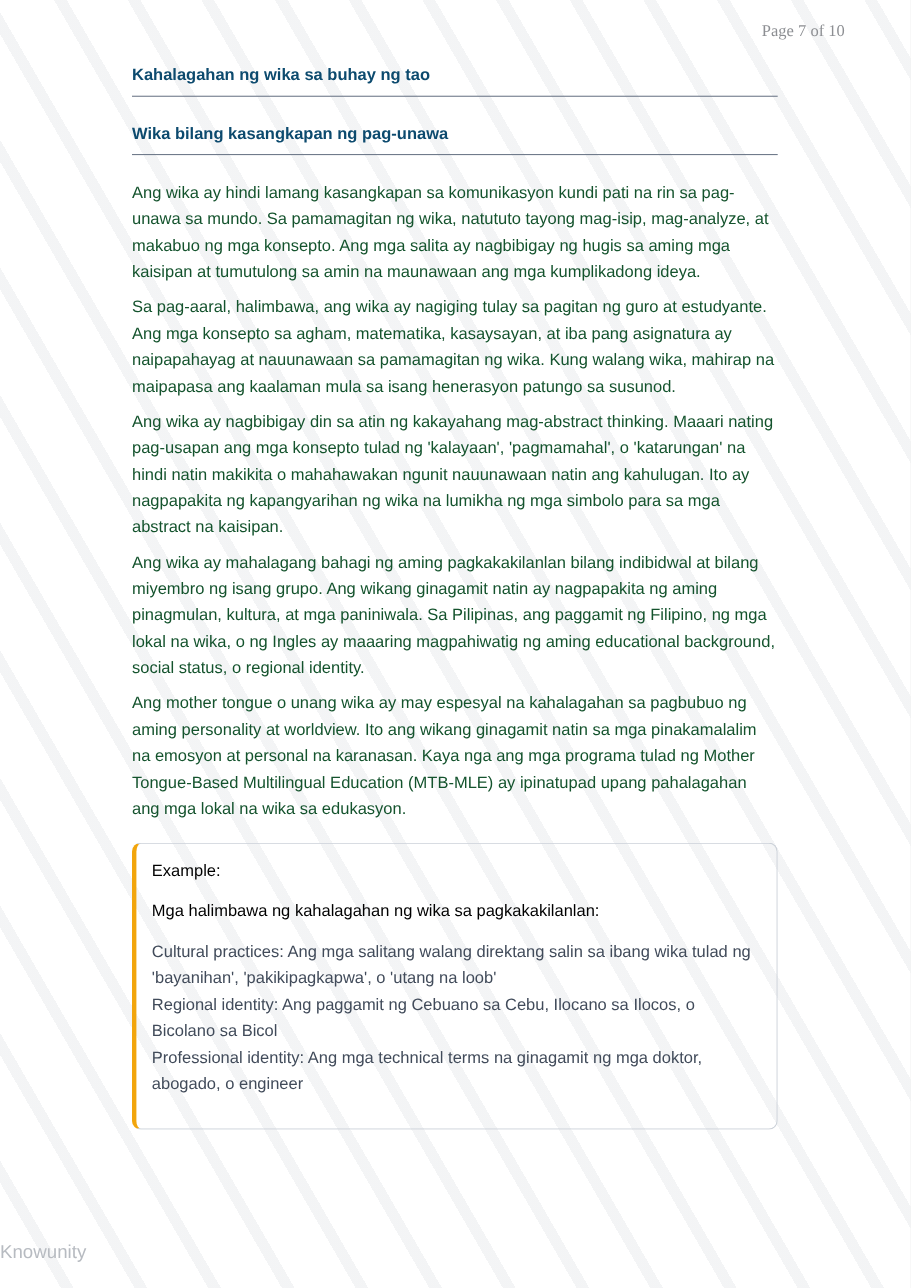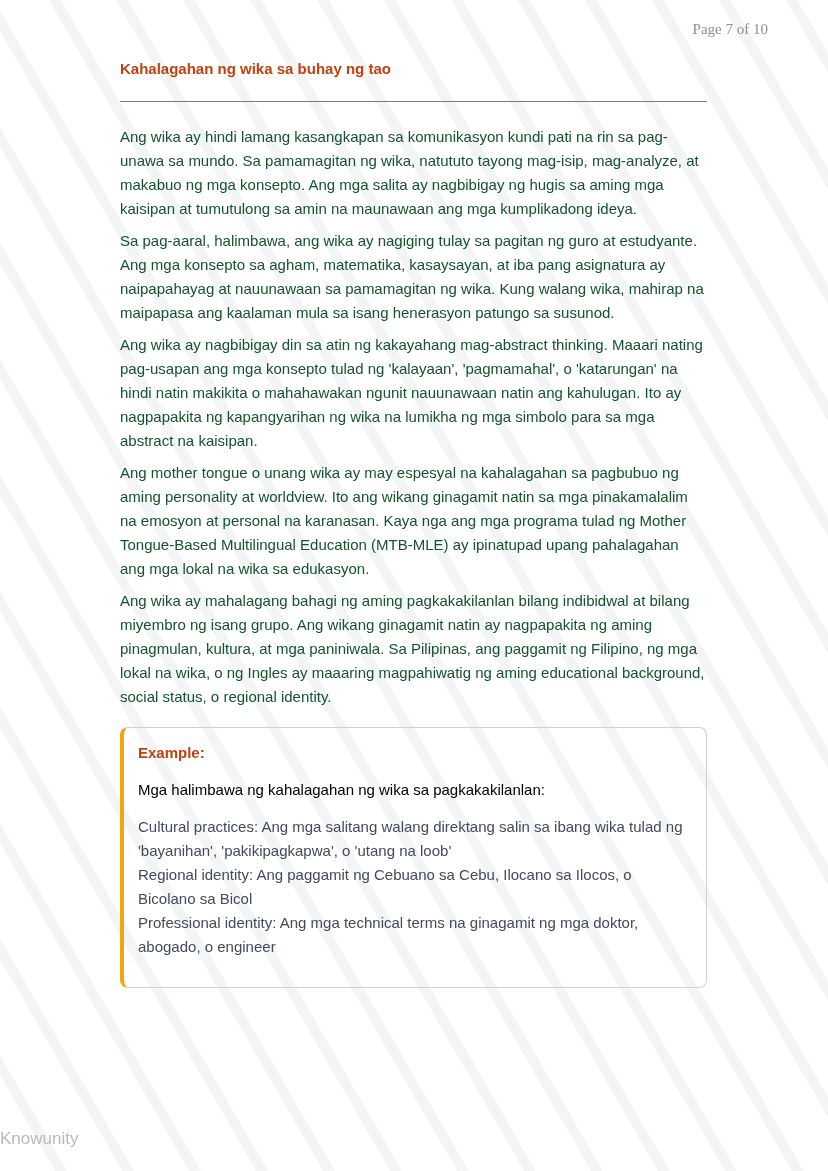--- a/index.html
+++ b/index.html
@@ -42,23 +42,23 @@
   .content {
     position: absolute;
     top: 58px;
     left: 120px;
     width: 587px;
     z-index: 1;
   }
   .doc-heading {
     font-size: 15px;
     font-weight: 700;
-    color: #c2410c;
+    color: #0c4a6e;
     line-height: 21px;
-    padding-bottom: 22px;
+    padding-bottom: 8px;
     border-bottom: 1px solid #707b8b;
     margin: 0 0 23px 0;
   }
   .doc-heading.sub {
     margin-top: 6px;
   }
   .doc-para {
     font-size: 15px;
     line-height: 24px;
     color: #14532d;
@@ -67,22 +67,22 @@
   .example-box {
     margin-top: 18px;
     border: 1px solid #cbd1d8;
     border-left: 4px solid #f2a50c;
     border-radius: 8px;
     padding: 16px 18px 28px 14px;
     background: transparent;
   }
   .example-label {
     font-size: 15px;
-    font-weight: 700;
-    color: #c2410c;
+    font-weight: 400;
+    color: #000000;
     margin: 0 0 17px 0;
   }
   .example-intro {
     font-size: 15px;
     line-height: 24px;
     color: #000000;
     margin: 0 0 13px 0;
   }
   .example-item {
     font-size: 15px;
@@ -104,31 +104,32 @@
 <body>
 
 <div class="page">
 
   <div class="page-label">Page 7 of 10</div>
 
   <div class="content">
 
     <div class="doc-heading">Kahalagahan ng wika sa buhay ng tao</div>
 
+    <div class="doc-heading">Wika bilang kasangkapan ng pag-unawa</div>
 
     <p class="doc-para">Ang wika ay hindi lamang kasangkapan sa komunikasyon kundi pati na rin sa pag-unawa sa mundo. Sa pamamagitan ng wika, natututo tayong mag-isip, mag-analyze, at makabuo ng mga konsepto. Ang mga salita ay nagbibigay ng hugis sa aming mga kaisipan at tumutulong sa amin na maunawaan ang mga kumplikadong ideya.</p>
 
     <p class="doc-para">Sa pag-aaral, halimbawa, ang wika ay nagiging tulay sa pagitan ng guro at estudyante. Ang mga konsepto sa agham, matematika, kasaysayan, at iba pang asignatura ay naipapahayag at nauunawaan sa pamamagitan ng wika. Kung walang wika, mahirap na maipapasa ang kaalaman mula sa isang henerasyon patungo sa susunod.</p>
 
     <p class="doc-para">Ang wika ay nagbibigay din sa atin ng kakayahang mag-abstract thinking. Maaari nating pag-usapan ang mga konsepto tulad ng 'kalayaan', 'pagmamahal', o 'katarungan' na hindi natin makikita o mahahawakan ngunit nauunawaan natin ang kahulugan. Ito ay nagpapakita ng kapangyarihan ng wika na lumikha ng mga simbolo para sa mga abstract na kaisipan.</p>
 
 
+    <p class="doc-para">Ang wika ay mahalagang bahagi ng aming pagkakakilanlan bilang indibidwal at bilang miyembro ng isang grupo. Ang wikang ginagamit natin ay nagpapakita ng aming pinagmulan, kultura, at mga paniniwala. Sa Pilipinas, ang paggamit ng Filipino, ng mga lokal na wika, o ng Ingles ay maaaring magpahiwatig ng aming educational background, social status, o regional identity.</p>
+
     <p class="doc-para">Ang mother tongue o unang wika ay may espesyal na kahalagahan sa pagbubuo ng aming personality at worldview. Ito ang wikang ginagamit natin sa mga pinakamalalim na emosyon at personal na karanasan. Kaya nga ang mga programa tulad ng Mother Tongue-Based Multilingual Education (MTB-MLE) ay ipinatupad upang pahalagahan ang mga lokal na wika sa edukasyon.</p>
-
-    <p class="doc-para">Ang wika ay mahalagang bahagi ng aming pagkakakilanlan bilang indibidwal at bilang miyembro ng isang grupo. Ang wikang ginagamit natin ay nagpapakita ng aming pinagmulan, kultura, at mga paniniwala. Sa Pilipinas, ang paggamit ng Filipino, ng mga lokal na wika, o ng Ingles ay maaaring magpahiwatig ng aming educational background, social status, o regional identity.</p>
 
     <div class="example-box">
       <div class="example-label">Example:</div>
       <div class="example-intro">Mga halimbawa ng kahalagahan ng wika sa pagkakakilanlan:</div>
       <div>
         <div class="example-item">Cultural practices: Ang mga salitang walang direktang salin sa ibang wika tulad ng 'bayanihan', 'pakikipagkapwa', o 'utang na loob'</div>
         <div class="example-item">Regional identity: Ang paggamit ng Cebuano sa Cebu, Ilocano sa Ilocos, o Bicolano sa Bicol</div>
         <div class="example-item">Professional identity: Ang mga technical terms na ginagamit ng mga doktor, abogado, o engineer</div>
       </div>
     </div>

